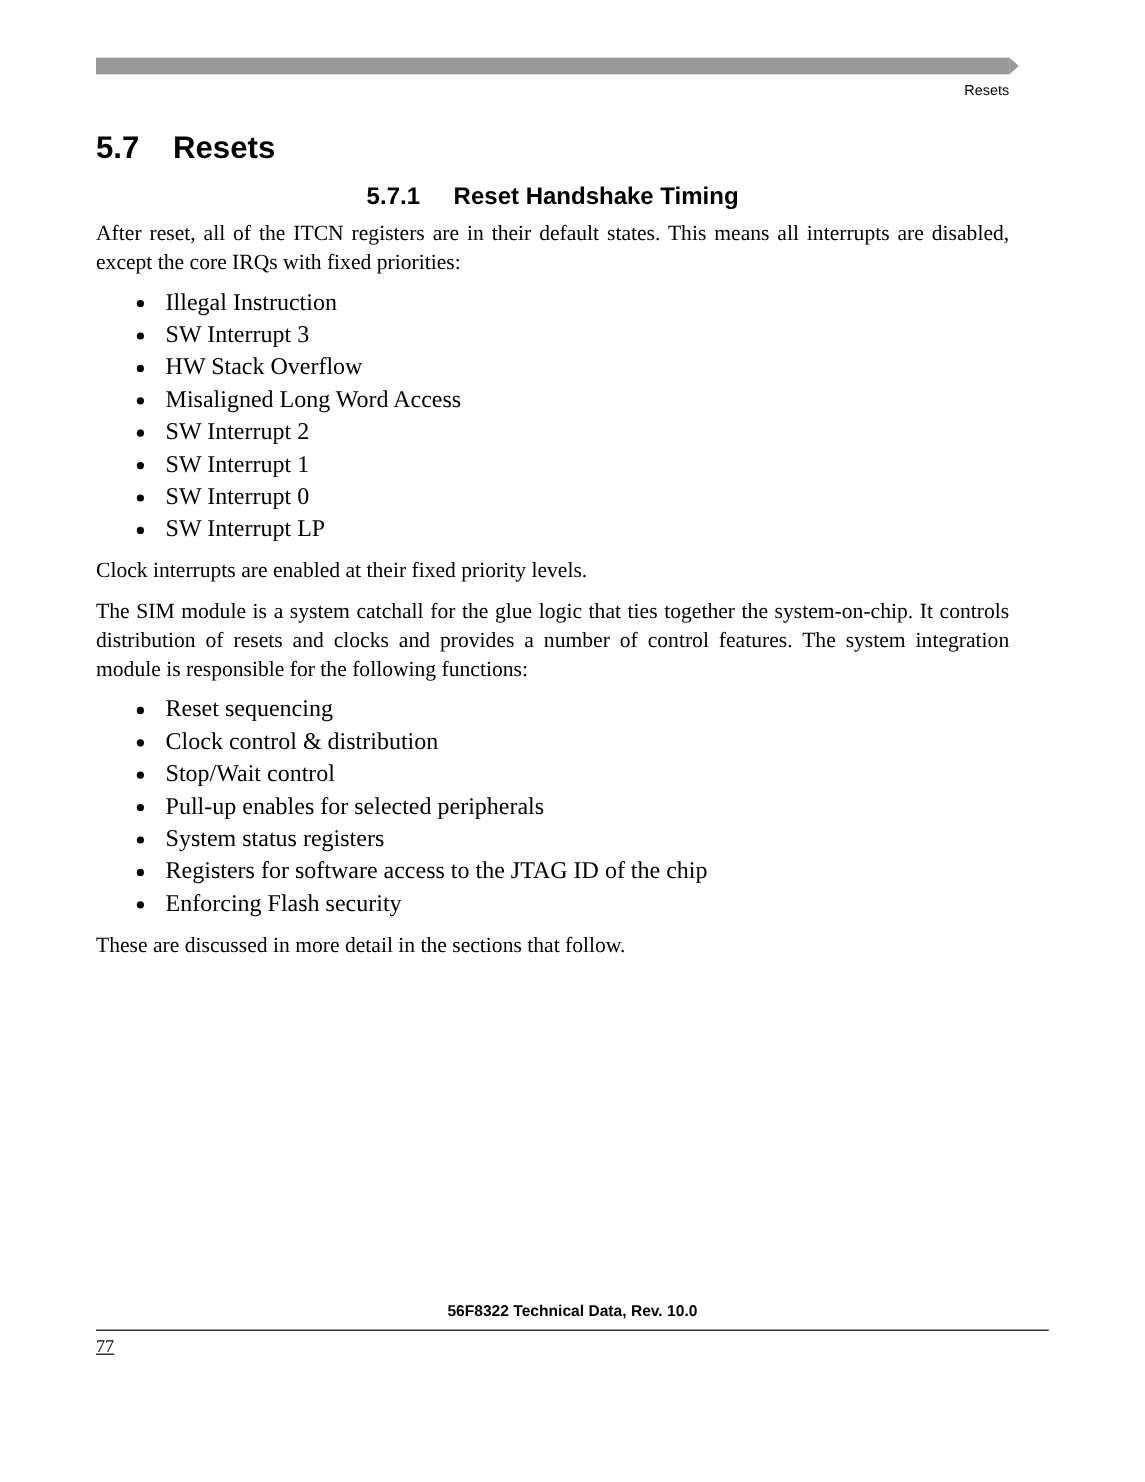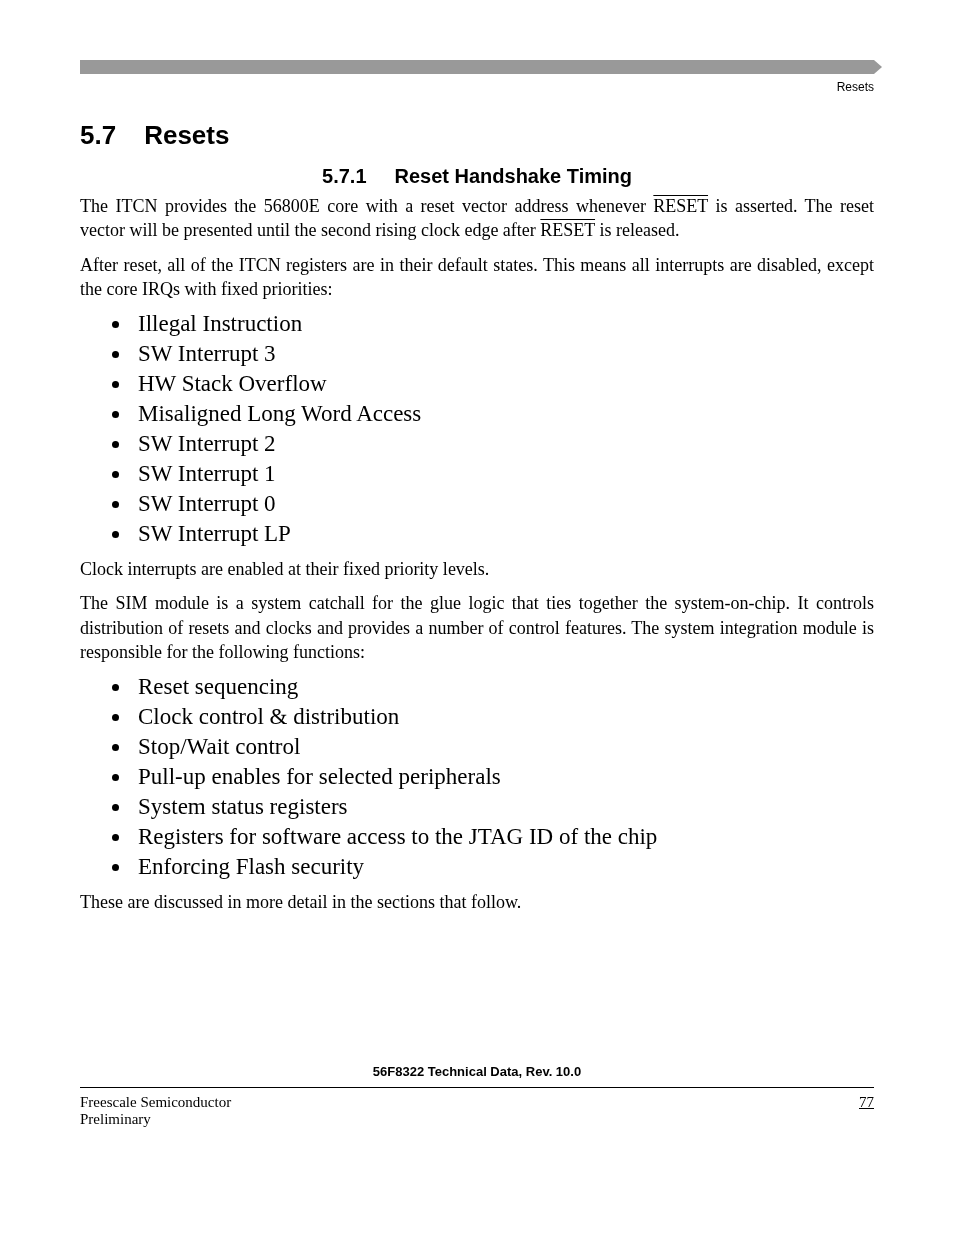--- a/index.html
+++ b/index.html
@@ -4,25 +4,24 @@
 <style>
   body {
     margin: 0;
     padding: 0;
     font-family: "Times New Roman", Times, serif;
     background: #fff;
     color: #000;
     width: 954px;
   }
   .page {
-    padding: 48px 80px 40px 80px;
+    padding: 48px 113px 40px 80px;
     position: relative;
     min-height: 1150px;
     box-sizing: border-box;
-    margin-top: 12px;
   }
   .top-bar {
     height: 14px;
     background: #999;
     margin-bottom: 6px;
     position: relative;
   }
   .top-bar::after {
     content: '';
     position: absolute;
@@ -66,28 +65,28 @@
     text-align: justify;
   }
   .overline {
     text-decoration: overline;
   }
   ul.bullets {
     margin: 2px 0 10px 52px;
     padding: 0;
   }
   ul.bullets li {
-    font-size: 23px;
+    font-size: 20px;
     margin: 4px 0;
     padding-left: 6px;
   }
   .num-gap { display:inline-block; width: 28px; }
   .footer {
     position: absolute;
-    bottom: 34px;
+    bottom: 18px;
     left: 80px;
     right: 80px;
   }
   .footer-title {
     text-align: center;
     font-family: Arial, Helvetica, sans-serif;
     font-weight: bold;
     font-size: 13px;
     margin-bottom: 8px;
   }
@@ -110,23 +109,20 @@
   <div class="top-bar"></div>
   <div class="running-head">Resets</div>
 
   <h1 class="section">
     <span>5.7</span><span class="num-gap"></span><span>Resets</span>
   </h1>
 
   <h2 class="subsection">
     <span>5.7.1</span><span class="num-gap"></span><span>Reset Handshake Timing</span>
   </h2>
-  <p class="body">
-    <span>The ITCN provides the 56800E core with a reset vector address whenever </span><span class="overline">RESET</span><span> is asserted. The reset vector will be presented until the second rising clock edge after </span><span class="overline">RESET</span><span> is released.</span>
-  </p>
 
   <p class="body">After reset, all of the ITCN registers are in their default states. This means all interrupts are disabled, except the core IRQs with fixed priorities:</p>
   <ul class="bullets">
     <li>Illegal Instruction</li>
     <li>SW Interrupt 3</li>
     <li>HW Stack Overflow</li>
     <li>Misaligned Long Word Access</li>
     <li>SW Interrupt 2</li>
     <li>SW Interrupt 1</li>
     <li>SW Interrupt 0</li>
@@ -144,20 +140,16 @@
     <li>System status registers</li>
     <li>Registers for software access to the JTAG ID of the chip</li>
     <li>Enforcing Flash security</li>
   </ul>
   <p class="body">These are discussed in more detail in the sections that follow.</p>
 
   <div class="footer">
     <div class="footer-title">56F8322 Technical Data, Rev. 10.0</div>
     <div class="footer-rule"></div>
     <div class="footer-line">
-      <div class="footer-left">
-        <div>Freescale Semiconductor</div>
-        <div>Preliminary</div>
-      </div>
       <div class="footer-right">77</div>
     </div>
   </div>
 </div>
 
 </body></html>

